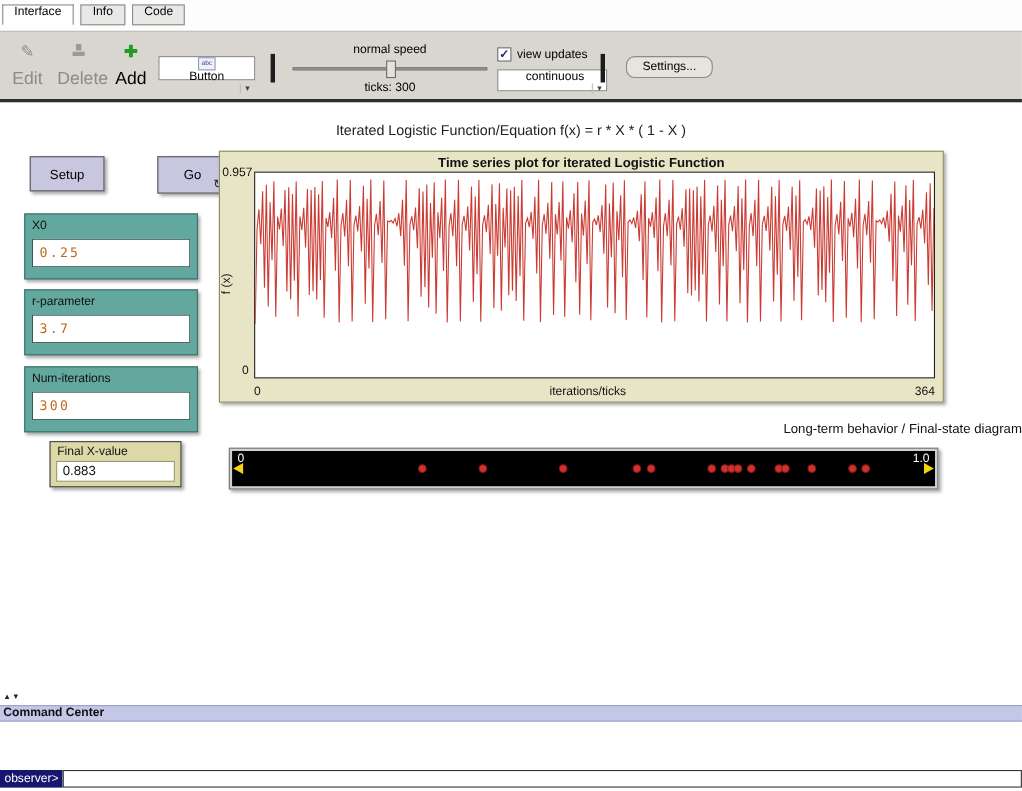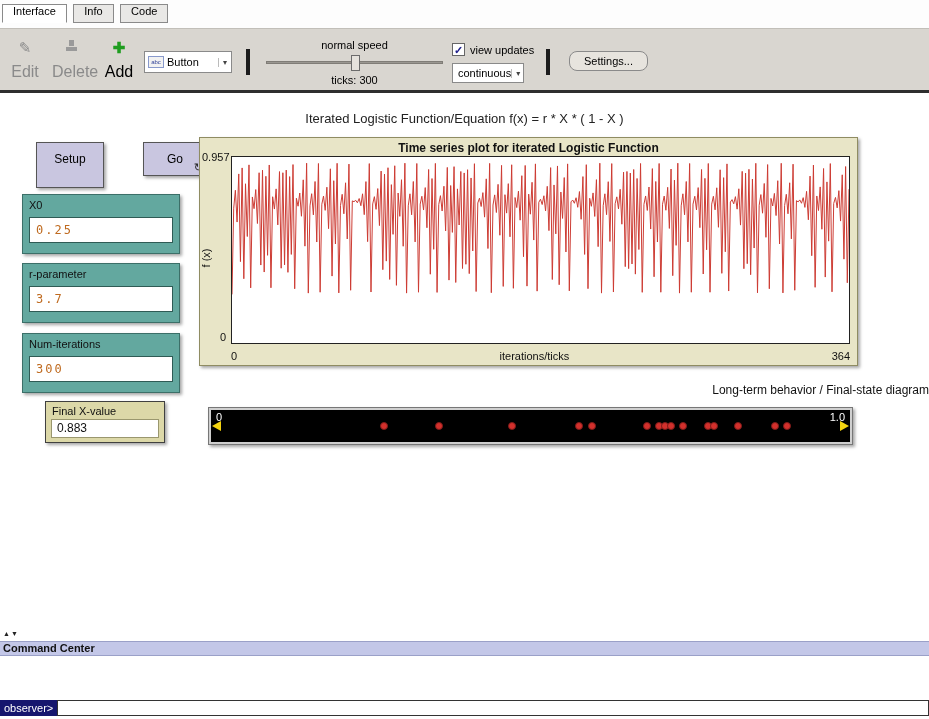--- a/index.html
+++ b/index.html
@@ -11,21 +11,21 @@
   .tab { position:relative; display:inline-block; margin-left:2px; margin-top:4px; padding:0 10px 5px;
          font-size:11px; border:1px solid #8a8a8a; background:#e9e8e6; cursor:default; }
   .tab.active { background:#ffffff; border-bottom-color:#ffffff; }
 
   
   .toolbar { position:absolute; left:0; top:28px; width:100%; height:62px; background:#d9d6d0; border-top:1px solid #c2bfb9; }
   .tool-group { position:absolute; text-align:center; }
   .tool-icon { display:block; height:18px; font-size:15px; line-height:18px; }
   .tool-label { display:block; font-size:16px; margin-top:6px; }
   .dim { color:#8a8a8a; }
-  .combo { position:absolute; background:#fff; border:1px solid #8a8a8a; display:flex; align-items:center; font-size:11px; }
+  .combo { position:absolute; background:#fff; border:1px solid #8a8a8a; display:flex; align-items:center; font-size:11px;flex-direction:column; }
   .combo .arrow { margin-left:auto; padding:0 4px; border-left:1px solid #bbb; font-size:8px; color:#444; }
   .mini-widget-icon { display:inline-block; width:16px; height:12px; margin:0 3px; background:#f2f2f2; border:1px solid #8899cc;
          font-size:6px; line-height:11px; color:#334499; text-align:center; }
   .vsep { position:absolute; width:4px; height:26px; background:#1c1c1c; }
   .slider-group { position:absolute; left:262px; top:6px; width:185px; text-align:center; }
   .slider-label { font-size:11px; }
   .slider-track { position:relative; margin:8px 4px 6px; height:3px; background:#9a9791; border:1px solid #807d77; }
   .slider-handle { position:absolute; top:-7px; left:48%; width:9px; height:16px; background:#e5e2dc; border:1px solid #6b6b6b; }
   .checkline { position:absolute; left:452px; top:14px; display:flex; align-items:center; font-size:11px; }
   .checkbox { width:13px; height:13px; background:#fff; border:1px solid #666; margin-right:5px;
@@ -134,35 +134,35 @@
       <div class="slider-track">
         <div class="slider-handle"></div>
       </div>
       <span class="slider-label">ticks: 300</span>
     </div>
 
     <div class="checkline">
       <span class="checkbox">✓</span>
       <span>view updates</span>
     </div>
-    <div class="combo" style="left:452px; top:34px; width:72px; height:20px; padding-left:5px;">
+    <div class="combo" style="left:452px; top:34px; width:100px; height:20px; padding-left:5px;">
       <span>continuous</span>
       <span class="arrow">▾</span>
     </div>
 
     <div class="vsep" style="left:546px; top:20px;"></div>
 
     <div class="push-btn" style="left:569px; top:22px; width:79px; height:20px; line-height:18px;">Settings...</div>
   </div>
 
   <div class="black-strip"></div>
 
   <div class="main-title">Iterated Logistic Function/Equation f(x) = r * X * ( 1 - X )</div>
 
-  <div class="nl-button" style="left:27px; top:142px; width:68px; height:46px;margin-left:9px;">
+  <div class="nl-button" style="left:27px; top:142px; width:68px; height:32px;">
     <span class="cap">Setup</span>
   </div>
   <div class="nl-button" style="left:107px; top:142px; width:64px; height:34px;margin-left:36px;">
     <span class="cap">Go</span>
     <span class="forever-icon">↻</span>
   </div>
 
   <div class="nl-input" style="left:22px; top:194px;">
     <span class="lbl">X0</span>
     <div class="field">0.25</div>

